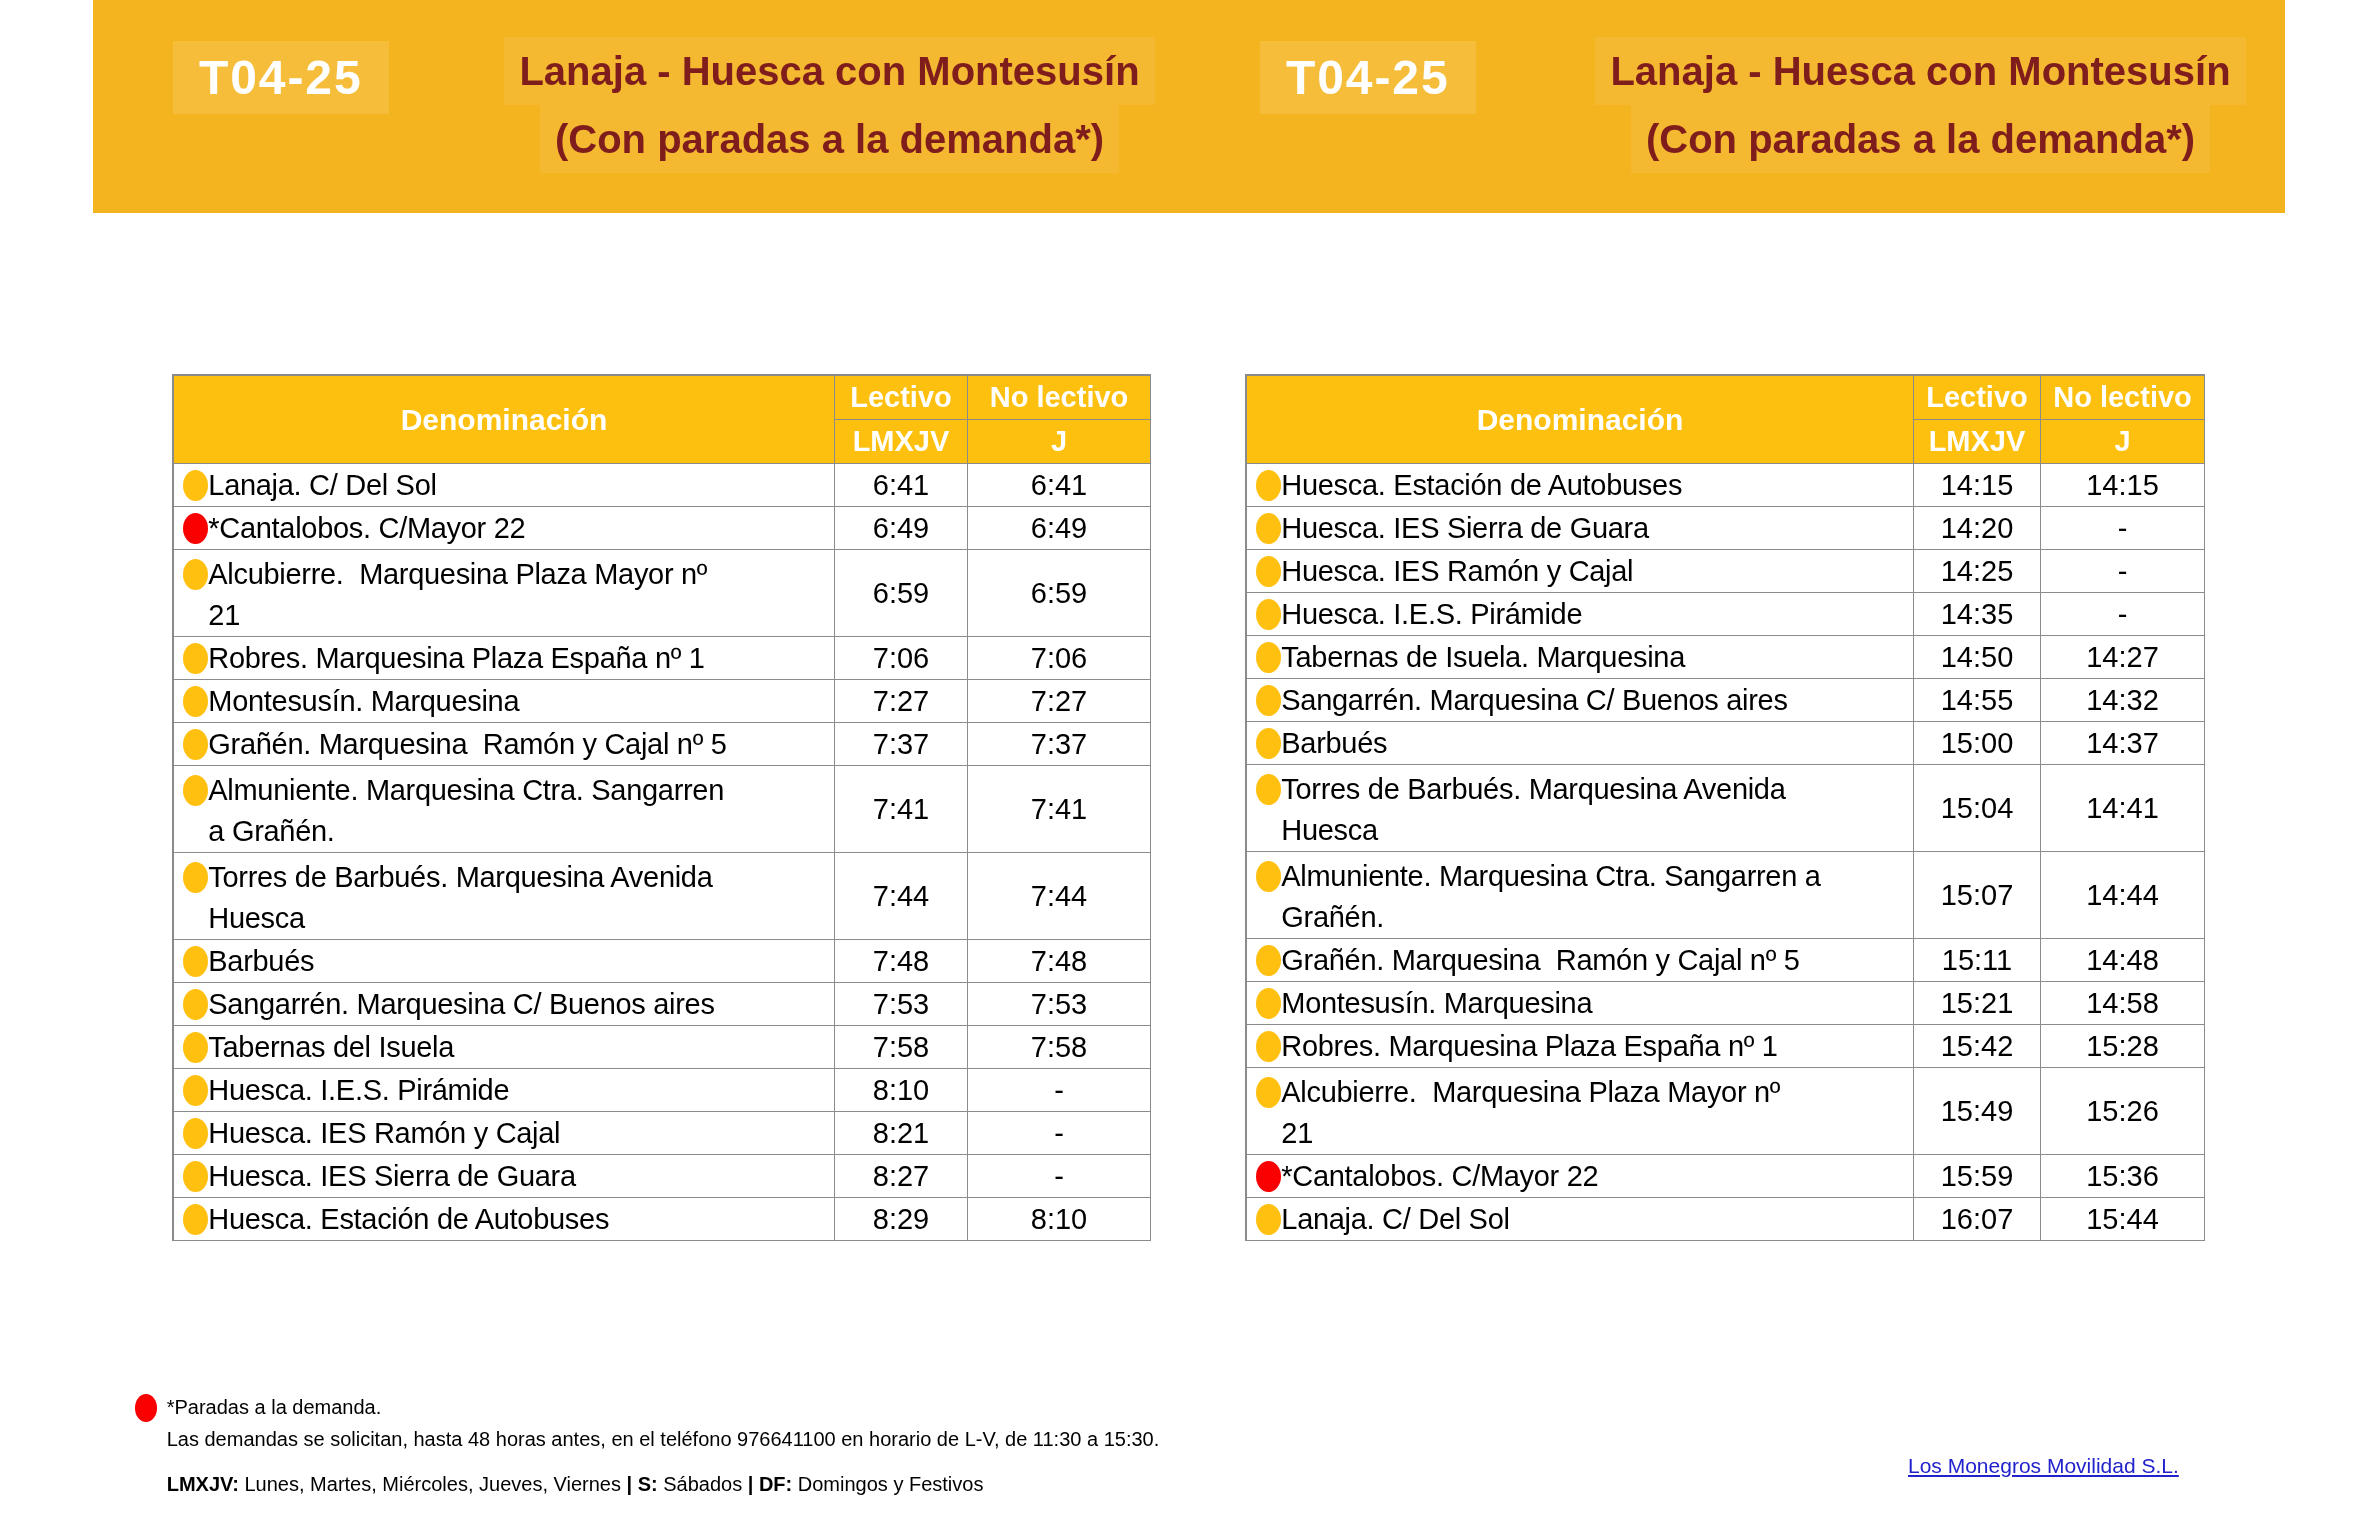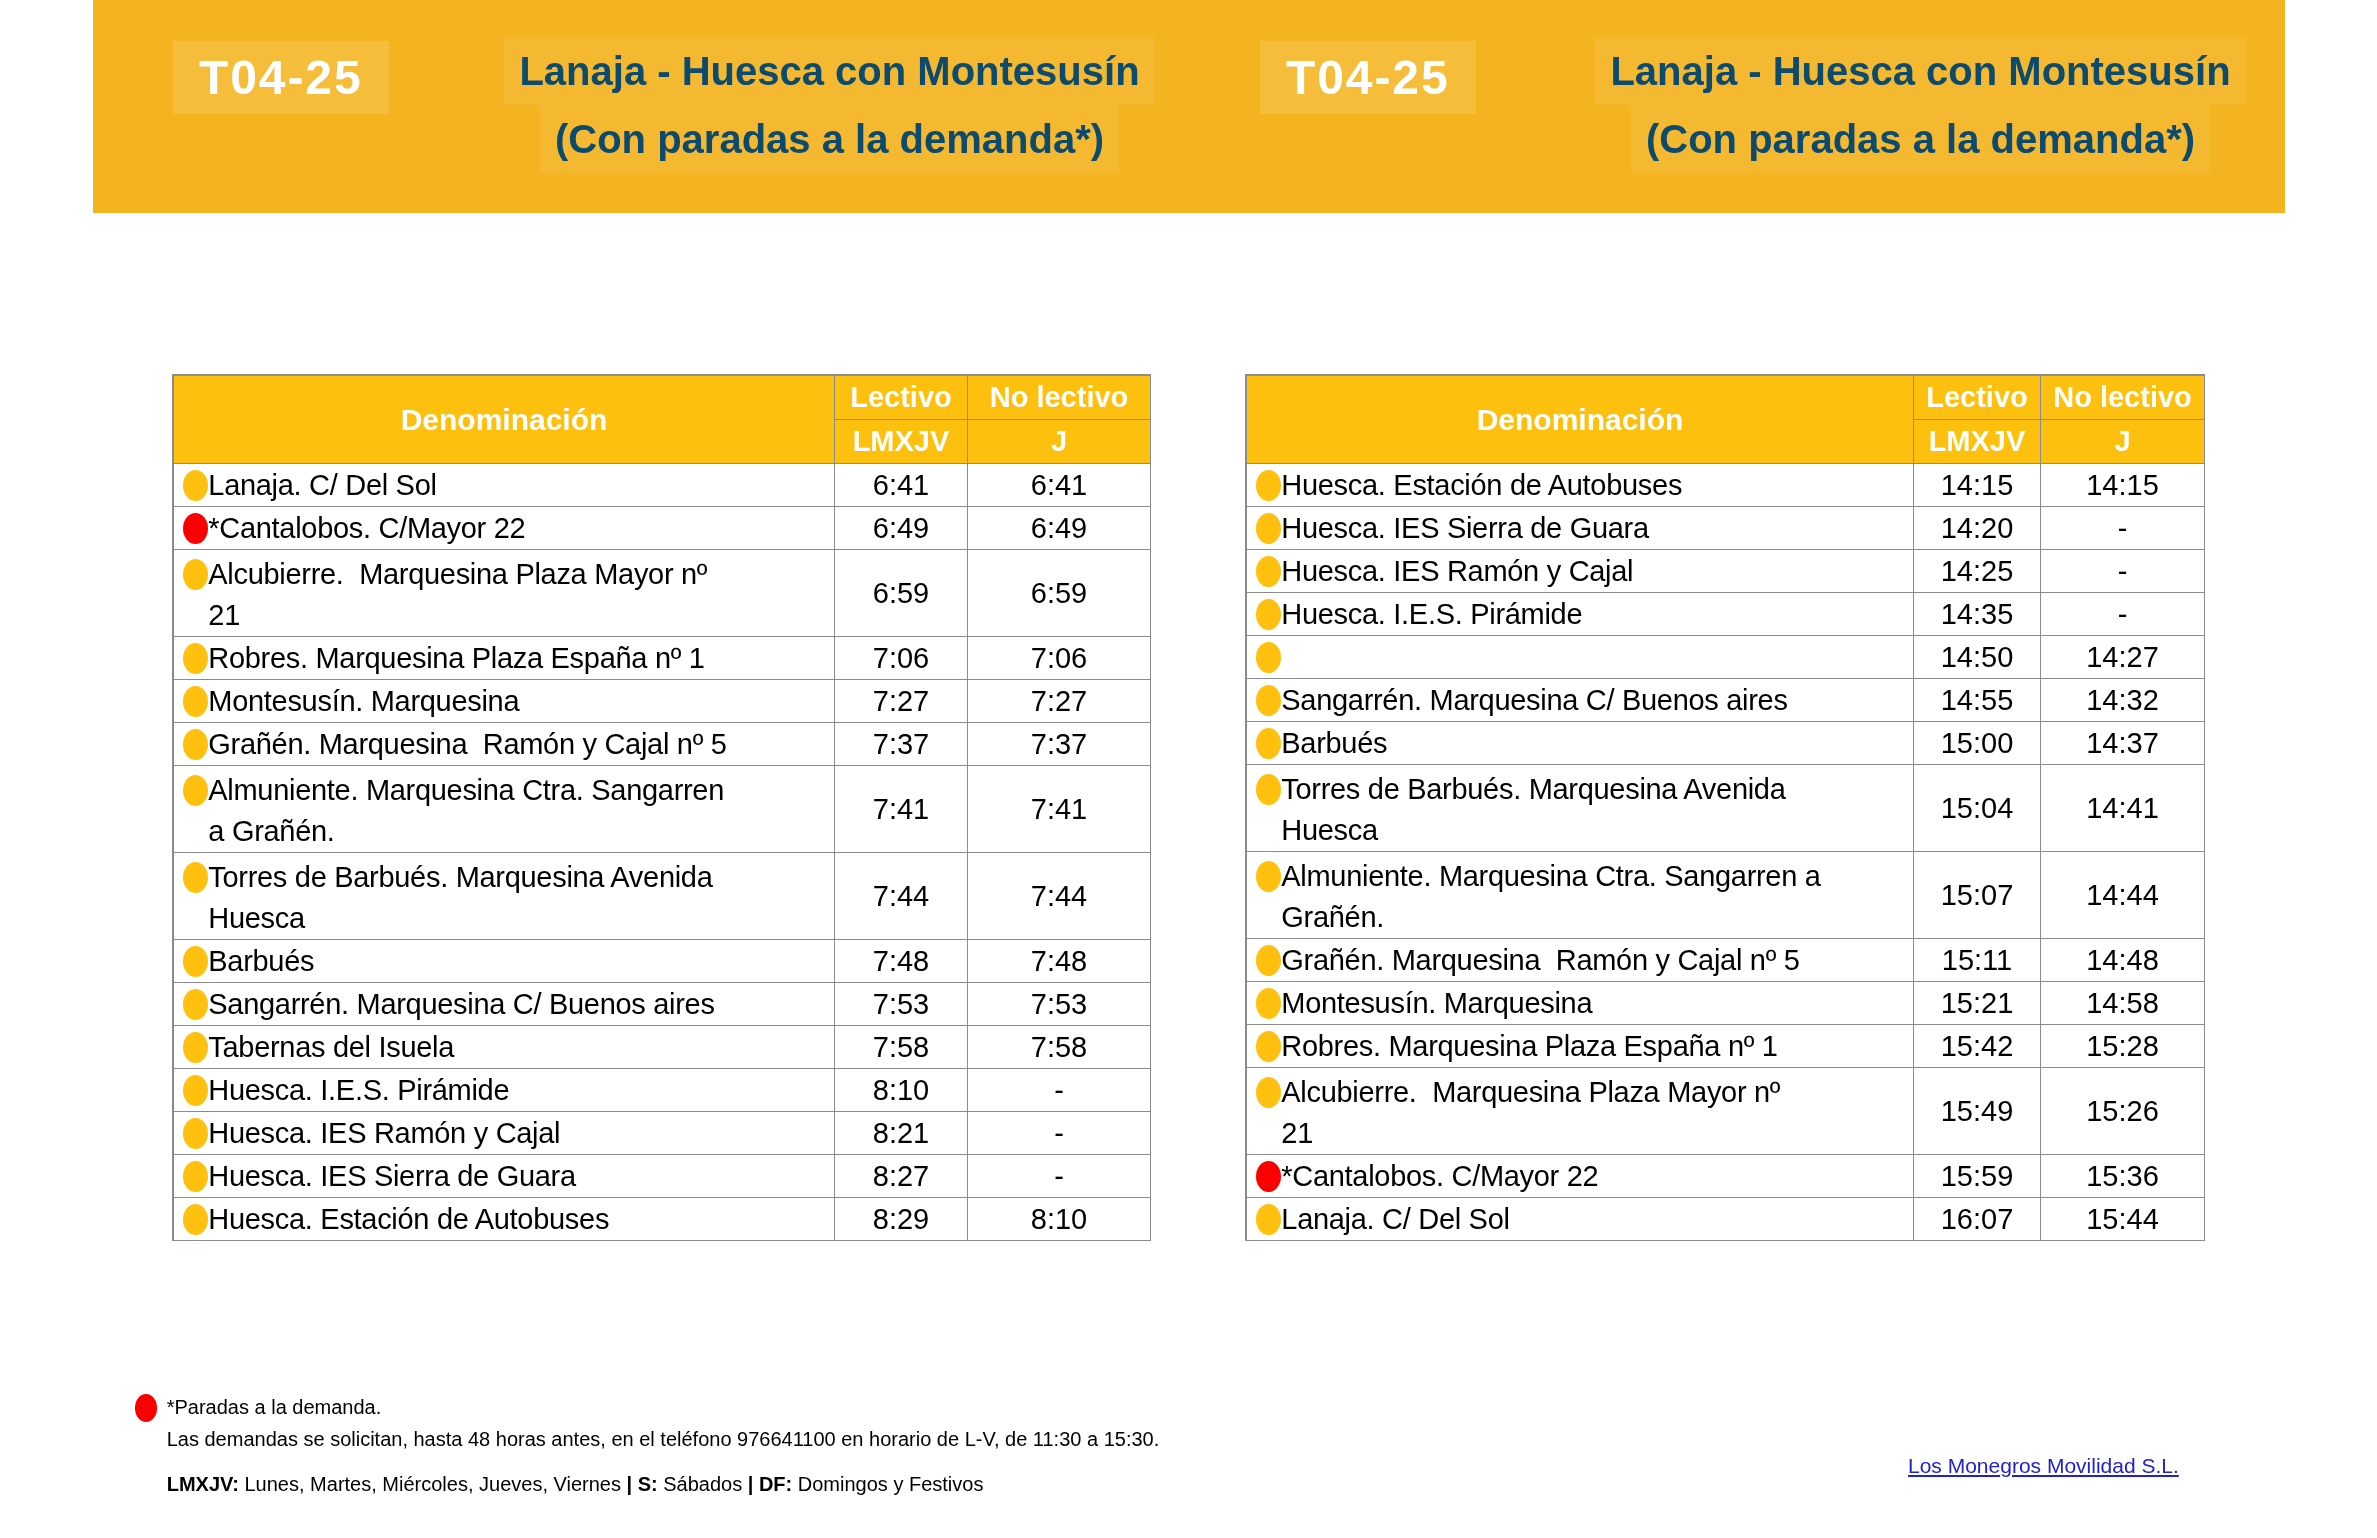--- a/index.html
+++ b/index.html
@@ -20,21 +20,21 @@
     display:flex; align-items:center;
     background:rgba(255,255,255,0.12);
     color:#ffffff; font-weight:bold; font-size:48px; letter-spacing:1.9px;
     white-space:nowrap;
     text-align:right;
   }
   .code-1 { left:80px; }
   .code-2 { left:1167px; }
   .titles {
     position:absolute; top:37px; width:839px; text-align:center;
-    font-weight:bold; font-size:40px; line-height:68px; color:#0c4a6e;
+    font-weight:bold; font-size:40px; line-height:68px; color:#7f1d1d;
   }
   .titles-1 { left:317px; }
   .titles-2 { left:1408px; }
   .title-line { display:inline-block; background:rgba(255,255,255,0.08); padding:0 15px; white-space:nowrap; }
 
   
   .tbl {
     position:absolute; top:374px;
     display:grid; grid-template-rows:44px 44px; grid-auto-rows:auto;
     border-left:2.8px solid var(--border-gray);
@@ -232,20 +232,21 @@
       <div class="td td-time">14:25</div>
       <div class="td td-time">-</div>
       <div class="td td-name">
         <div class="dot"></div>
         <div class="stop-text">Huesca. I.E.S. Pirámide</div>
       </div>
       <div class="td td-time">14:35</div>
       <div class="td td-time">-</div>
       <div class="td td-name">
         <div class="dot"></div>
+        <div class="stop-text">Tabernas de Isuela. Marquesina</div>
       </div>
       <div class="td td-time">14:50</div>
       <div class="td td-time">14:27</div>
       <div class="td td-name">
         <div class="dot"></div>
         <div class="stop-text">Sangarrén. Marquesina C/ Buenos aires</div>
       </div>
       <div class="td td-time">14:55</div>
       <div class="td td-time">14:32</div>
       <div class="td td-name">

